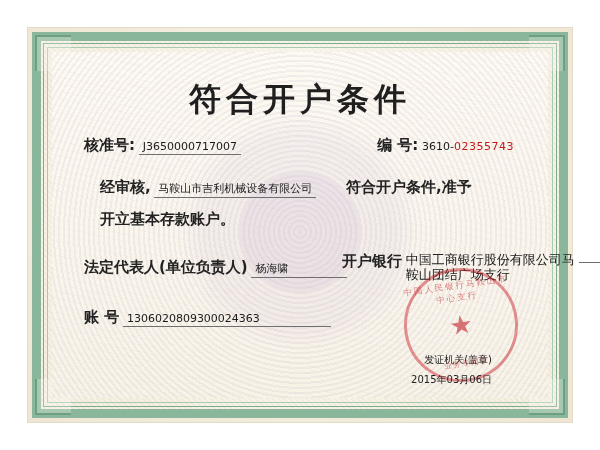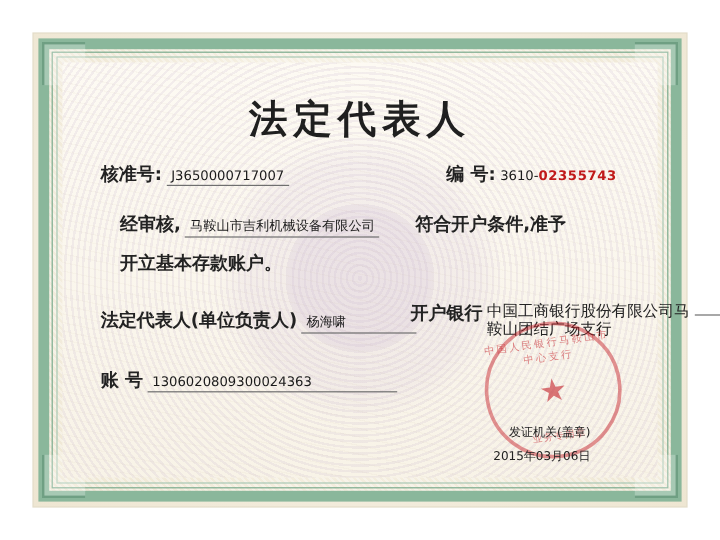--- a/index.html
+++ b/index.html
@@ -105,21 +105,21 @@
   .label {
     font-weight: bold;
     font-size: 15px;
   }
   .value {
     font-size: 11px;
     color: #1a1a1a;
   }
   .value.red {
     color: #c01a1a;
-    font-weight: bold;
+    font-weight: normal;
     letter-spacing: 0.5px;
   }
   .underline {
     display: inline-block;
     border-bottom: 1px solid #6f6f6f;
     padding: 0 4px 1px 4px;
     min-width: 40px;
     text-align: left;
   }
 
@@ -211,21 +211,21 @@
     <div class="corner tl"></div>
     <div class="corner tr"></div>
     <div class="corner bl"></div>
     <div class="corner br"></div>
 
     <div class="paper">
       <div class="watermark-lines"></div>
 
       <div class="content">
 
-        <div class="doc-title">法定代表人</div>
+        <div class="doc-title">符合开户条件</div>
 
         <div class="row" id="row-approval">
           <span class="label">核准号:</span>
           <span class="value underline">J3650000717007</span>
         </div>
 
         <div class="row" id="row-number">
           <span class="label">编 号:</span>
           <span class="value">3610-</span><span class="value red">02355743</span>
         </div>

